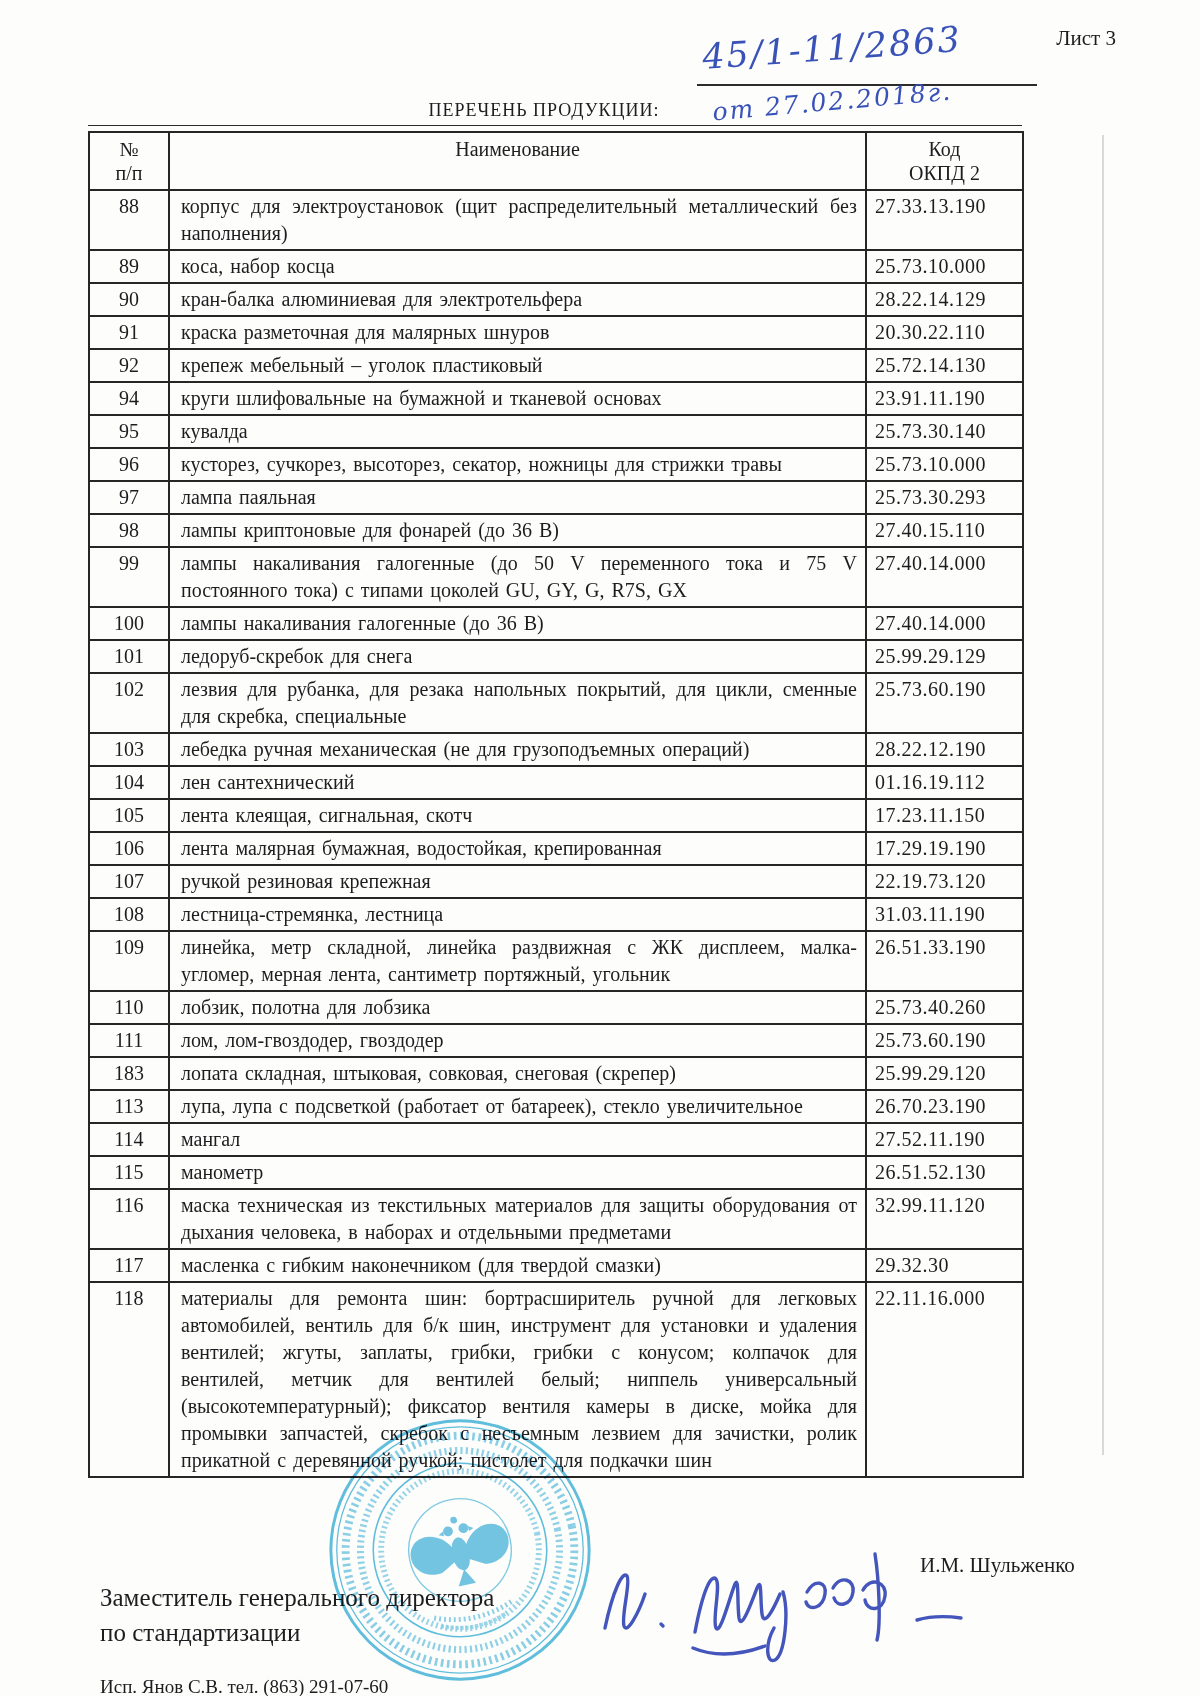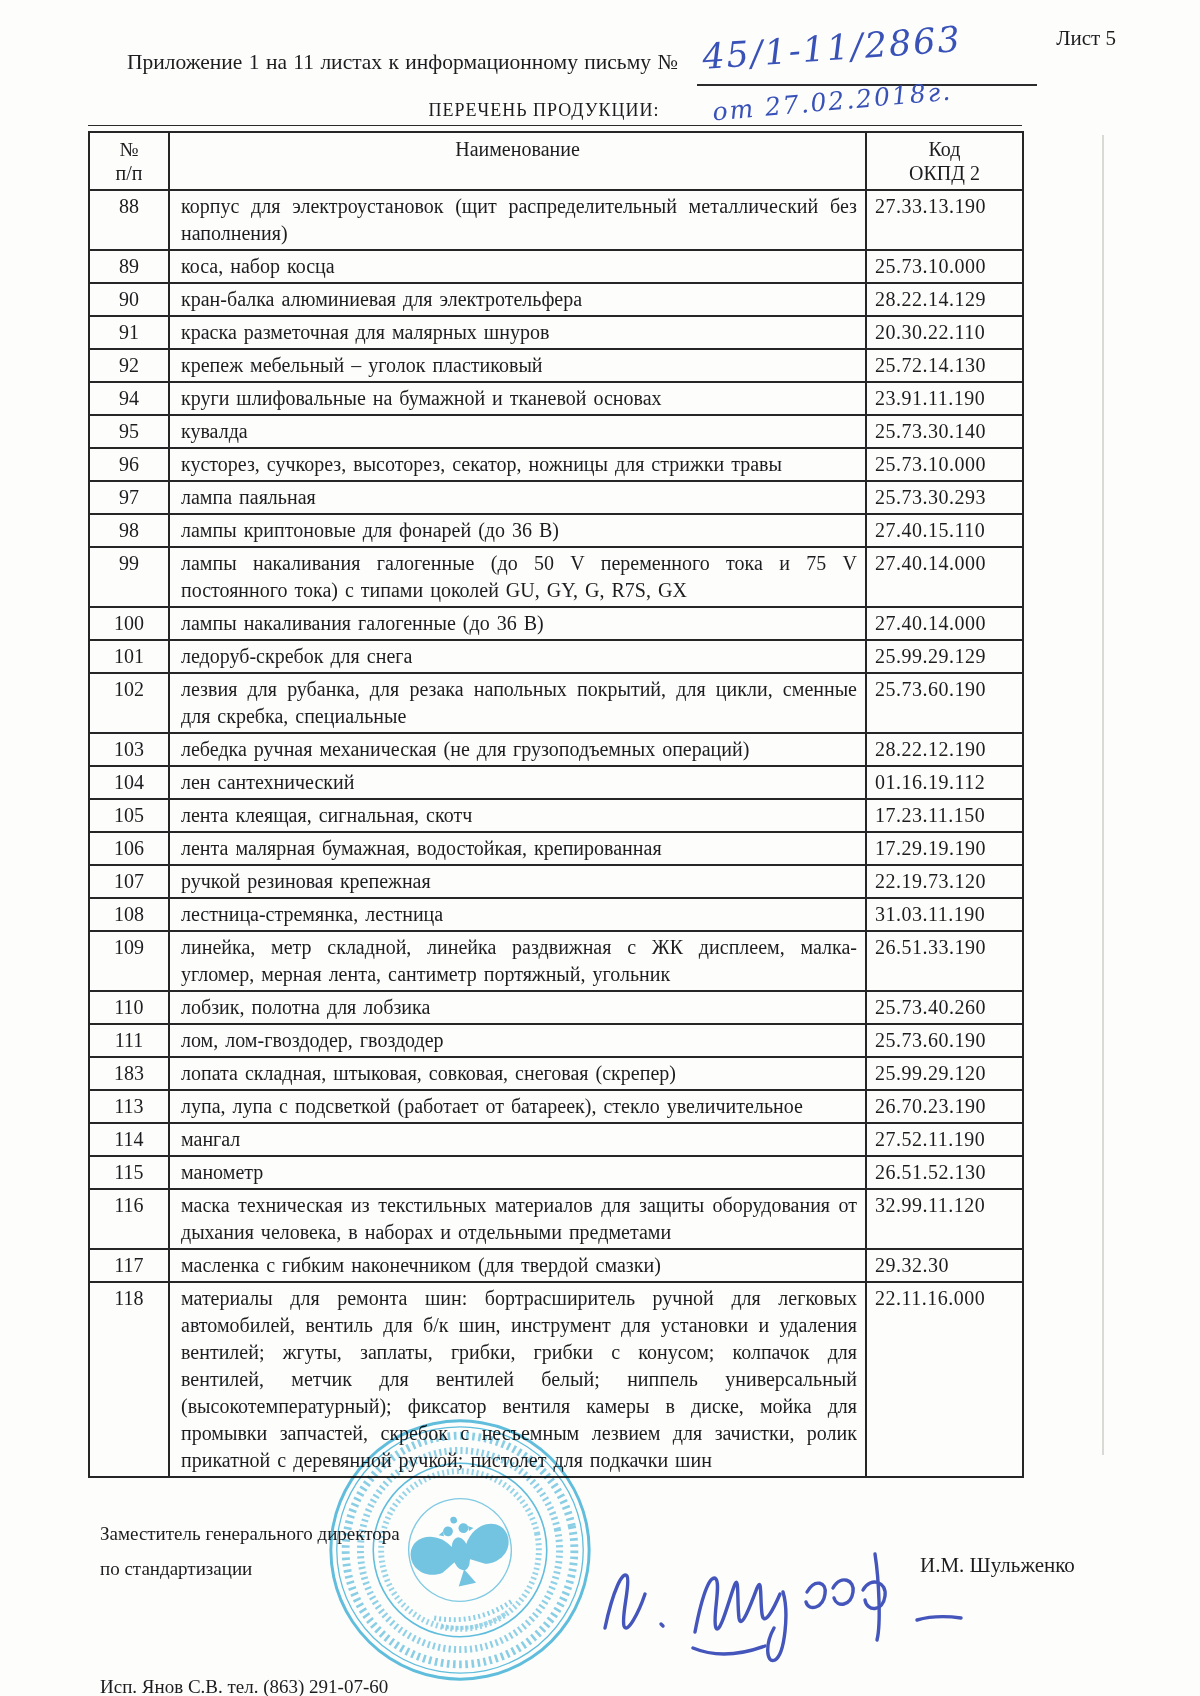--- a/index.html
+++ b/index.html
@@ -35,41 +35,40 @@
     padding:2px 8px;line-height:27px;
   }
   .product-table th{font-weight:normal;white-space:pre-line;text-align:center;
     line-height:24px;padding-top:4px;padding-bottom:4px;}
   col.c-num{width:80px;}
   col.c-name{width:697px;}
   col.c-code{width:157px;}
   td.cell-num{text-align:center;}
   td.cell-name{text-align:justify;word-spacing:2px;padding-left:11px;}
   td.cell-code{letter-spacing:0.5px;}
-  .footer-position{position:absolute;top:1516px;left:100px;font-size:19px;line-height:35px;}
+  .footer-position{position:absolute;top:1580px;left:100px;font-size:25px;line-height:35px;}
   .footer-signer{position:absolute;top:1553px;left:920px;font-size:21px;}
   .footer-executor{position:absolute;top:1676px;left:100px;font-size:19px;}
   .seal{
     position:absolute;top:1412px;left:322px;width:276px;height:276px;
     opacity:0.85;mix-blend-mode:multiply;transform:rotate(-12deg);
     pointer-events:none;
   }
   .signature{
     position:absolute;top:1528px;left:575px;width:460px;height:150px;
     mix-blend-mode:multiply;pointer-events:none;
   }
 </style>
 </head>
 <body>
 
 <div class="page">
 
-  <div class="sheet-label">Лист 5</div>
-
-  <div class="appendix-line">Приложение 1 на 11 листах к информационному письму №</div>
+  <div class="sheet-label">Лист 3</div>
+
   <div class="hw hw-number">45/1-11/2863</div>
   <div class="hw-underline"></div>
   <div class="hw hw-date">от 27.02.2018г.</div>
 
   <div class="doc-title">ПЕРЕЧЕНЬ ПРОДУКЦИИ:</div>
 
   <div class="table-topline"></div>
   <div class="scan-line"></div>
 
   <table class="product-table">

